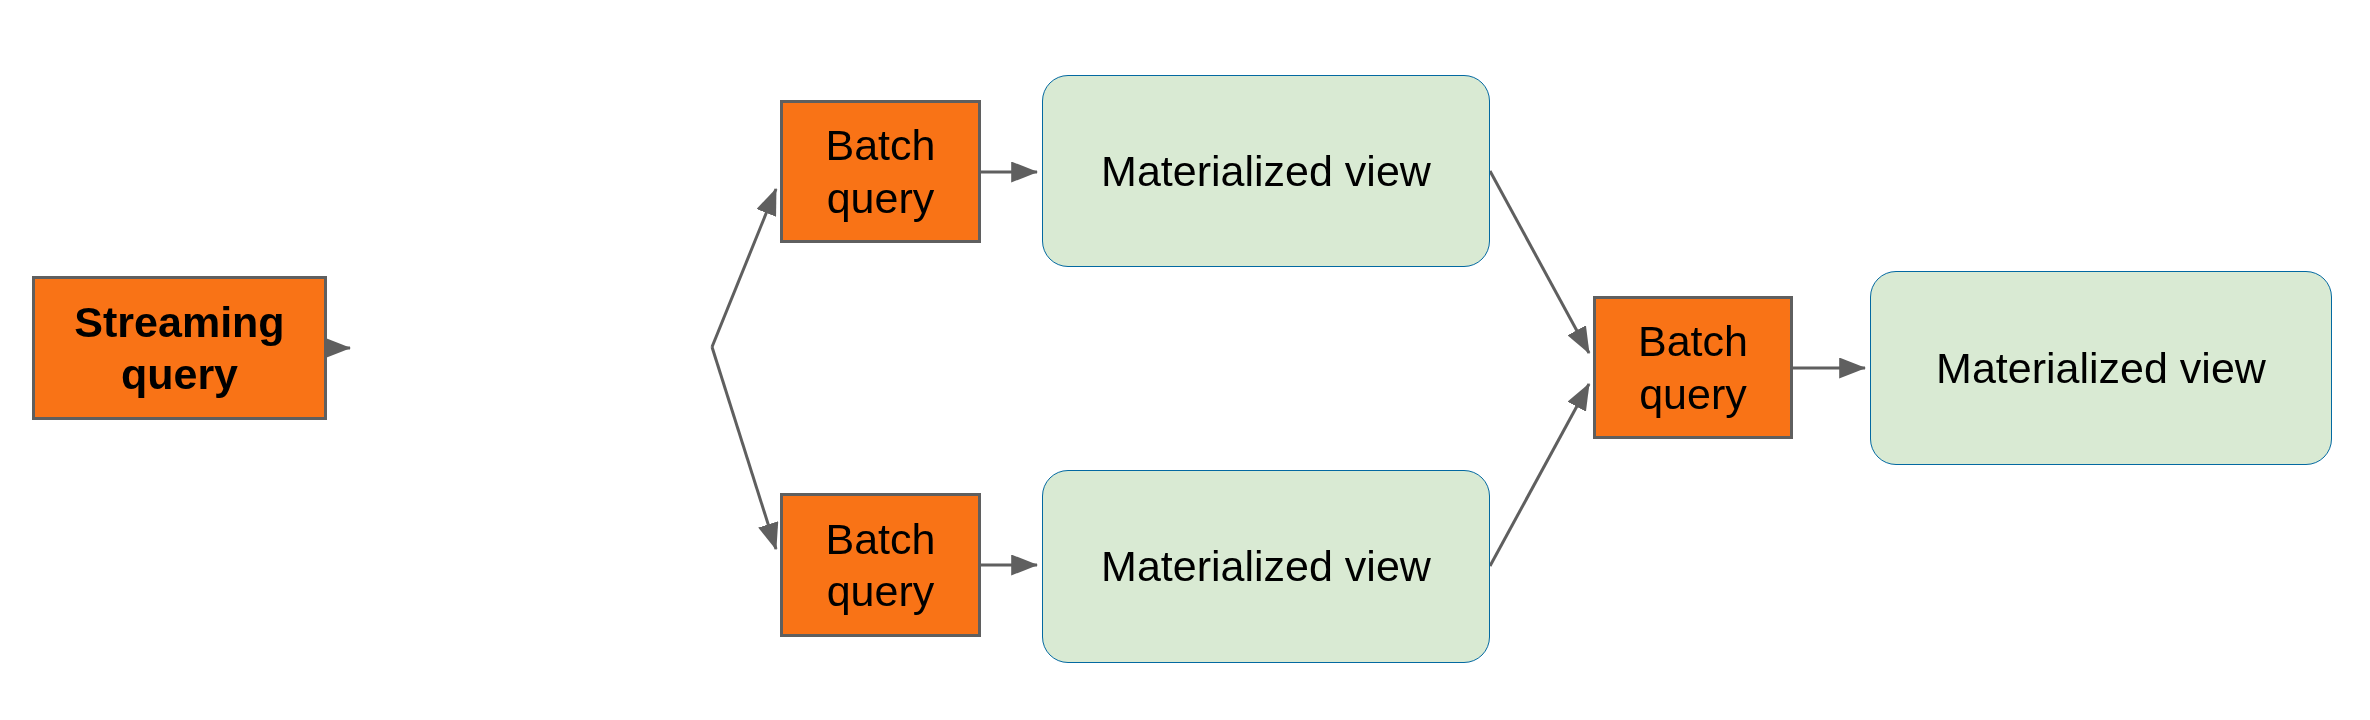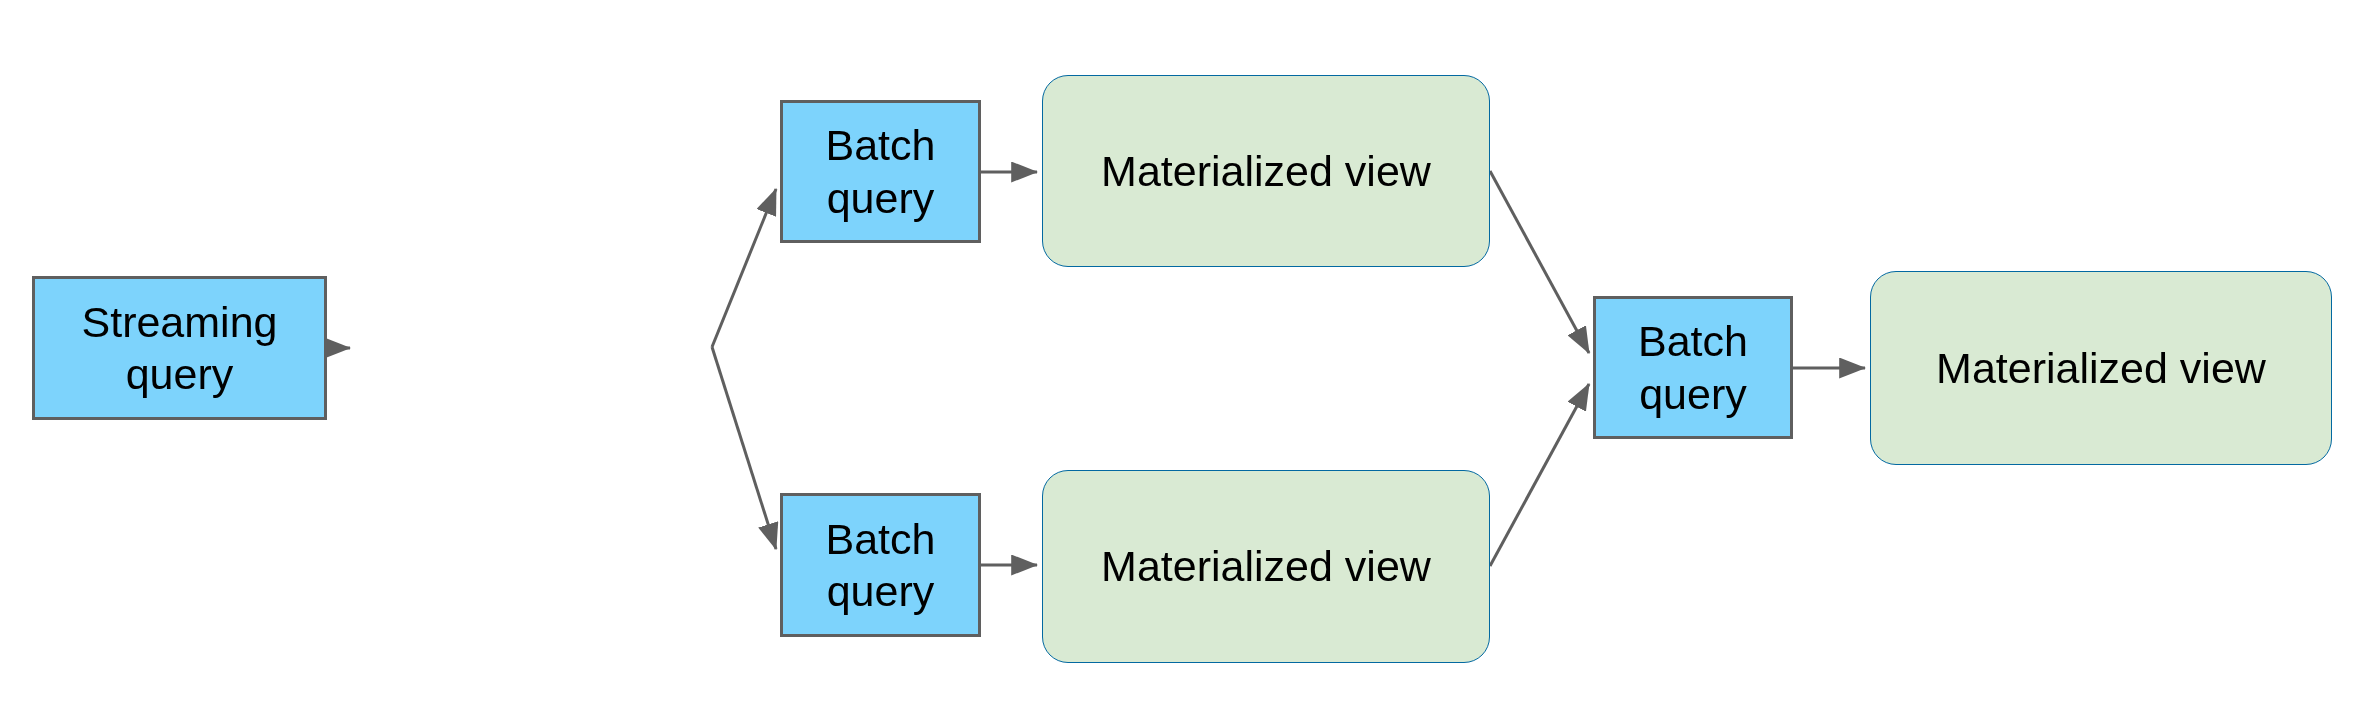--- a/index.html
+++ b/index.html
@@ -23,32 +23,32 @@
     align-items: center;
     justify-content: center;
     text-align: center;
     white-space: pre-line;
     font-size: 43px;
     line-height: 1.22;
     color: #000000;
     box-sizing: border-box;
   }
   .node-process {
-    background: #7dd3fc;
+    background: #f97316;
     border: 3px solid #5f5f5f;
     border-radius: 0;
   }
   .node-data {
     background: #d9ead3;
     border: 1px solid #0369a1;
     border-radius: 26px;
   }
   .node .label { display: block; }
   
-  #n-streaming      { left: 32px;   top: 276px; width: 295px; height: 144px; }
+  #n-streaming      { left: 32px;   top: 276px; width: 295px; height: 144px; font-weight: bold; }
   #n-table          { left: 355px;  top: 252px; width: 357px; height: 189px; }
   #n-batch-top      { left: 780px;  top: 100px; width: 201px; height: 143px; }
   #n-mv-top         { left: 1042px; top: 75px;  width: 448px; height: 192px; }
   #n-batch-bottom   { left: 780px;  top: 493px; width: 201px; height: 144px; }
   #n-mv-bottom      { left: 1042px; top: 470px; width: 448px; height: 193px; }
   #n-batch-right    { left: 1593px; top: 296px; width: 200px; height: 143px; }
   #n-mv-final       { left: 1870px; top: 271px; width: 462px; height: 194px; }
 </style>
 </head>
 <body>

